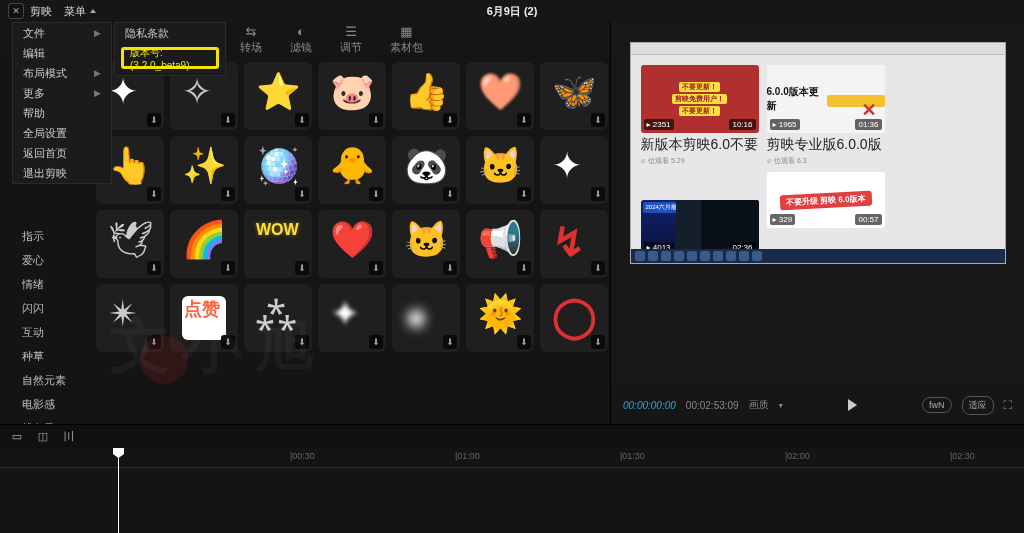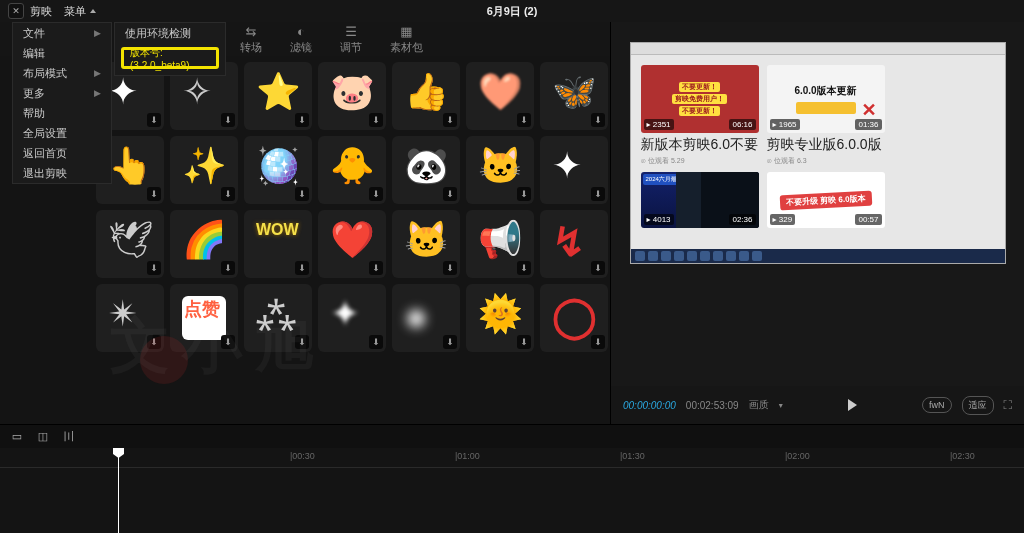--- a/index.html
+++ b/index.html
@@ -76,25 +76,25 @@
 .tl-tools .tool { width:14px;height:14px; color:#aaa; display:flex;align-items:center;justify-content:center; cursor:pointer; font-size:11px;}
 .timeline { height:85px; background:#141414; position:relative; }
 .ruler { height:20px; border-bottom:1px solid #2a2a2a; position:relative; font-size:9px; color:#666;}
 .ruler .tick { position:absolute; top:3px; }
 .playhead { position:absolute; top:0; bottom:0; width:1px; background:#fff; left:118px;}
 .playhead::before { content:""; position:absolute; top:0; left:-5px; width:11px; height:10px; background:#fff; clip-path:polygon(0 0,100% 0,100% 60%,50% 100%,0 60%);}
 
 
 .th-red { background:#b03030; display:flex;flex-direction:column;align-items:center;justify-content:center; gap:2px;}
 .th-red span { background:#ffe040; color:#a02020; font-size:7px; font-weight:700; padding:0 3px; border-radius:2px;}
-.th-wht { background:#f4f4f4; display:flex;flex-direction:column;align-items:center;justify-content:center;}
+.th-wht { background:#f4f4f4; display:flex;flex-direction:row;align-items:center;justify-content:center;}
 .th-wht b { font-size:10px; color:#111; font-weight:800;}
 .th-wht .bar { margin-top:4px; width:60px;height:12px;background:#f5c030;border-radius:2px;}
 .th-wht .x { position:absolute; right:8px; bottom:12px; color:#d03030; font-size:18px; font-weight:900; }
-.th-app { background:linear-gradient(180deg,#13216b,#0a1340); }
+.th-app { background:linear-gradient(180deg,#13216b,#0a1340);margin-top:28px; }
 .th-app .lg { width:20px;height:20px;border-radius:4px;background:#d43a6a;margin:4px;}
 .th-scr { background:#0e141c; display:flex;}
 .th-scr .l { width:30%; background:#151f2c;}
 .th-scr .r { flex:1; background:#0a1018;}
 .th-red2 { background:#fff; display:flex;align-items:center;justify-content:center;}
 .th-red2 .strip { background:#e04040;color:#fff;font-size:8px;font-weight:700;padding:2px 6px;border-radius:3px; transform:rotate(-3deg);}
 </style>
 </head>
 <body>
 
@@ -132,21 +132,21 @@
     </div>
     <div class="mi">
       <span>返回首页</span>
     </div>
     <div class="mi">
       <span>退出剪映</span>
     </div>
   </div>
 
 <div class="menu2" id="menu2">
-    <div class="mi">使用环境检测</div>
+    <div class="mi">隐私条款</div>
     <div class="ver">版本号:  (3.2.0_beta9)</div>
   </div>
 
 <div class="main">
   <div class="left-col">
     <div class="tab-row" id="tabrow">
         <div class="tab active">
           <div style="font-size:13px;">◔</div>
           <div>贴纸</div>
         </div>
@@ -165,20 +165,31 @@
         <div class="tab">
           <div style="font-size:13px;">☰</div>
           <div>调节</div>
         </div>
         <div class="tab">
           <div style="font-size:13px;">▦</div>
           <div>素材包</div>
         </div>
       </div>
     <div class="grid-wrap">
+      <div class="cat-col" id="cats">
+          <div class="cat">指示</div>
+          <div class="cat">爱心</div>
+          <div class="cat">情绪</div>
+          <div class="cat">闪闪</div>
+          <div class="cat">互动</div>
+          <div class="cat">种草</div>
+          <div class="cat">自然元素</div>
+          <div class="cat">电影感</div>
+          <div class="cat">线条风</div>
+        </div>
       <div class="grid" id="grid">
           <div class="cell">
             <div class="emo" style="color: rgb(255, 255, 255);">✦</div>
             <div class="dl">⬇</div>
           </div>
           <div class="cell">
             <div class="emo">✧</div>
             <div class="dl">⬇</div>
           </div>
           <div class="cell">
@@ -295,21 +306,21 @@
     <div class="player-body">
       <div class="preview">
         <div class="p-top"></div>
         <div class="cards" id="cards">
             <div class="card">
               <div class="thumb th-red">
                 <span>不要更新！</span>
                 <span>剪映免费用户！</span>
                 <span>不要更新！</span>
                 <div class="badge">▸ 2351</div>
-                <div class="badge2">06:16</div>
+                <div class="badge2">10:16</div>
               </div>
               <div class="ctitle">新版本剪映6.0不要更新！自动归到享受VIP！</div>
               <div class="cmeta">⊙ 位观看  5.29</div>
             </div>
             <div class="card">
               <div class="thumb th-wht">
                 <b>6.0.0版本更新</b>
                 <div class="bar"></div>
                 <div class="x">✕</div>
                 <div class="badge">▸ 1965</div>

